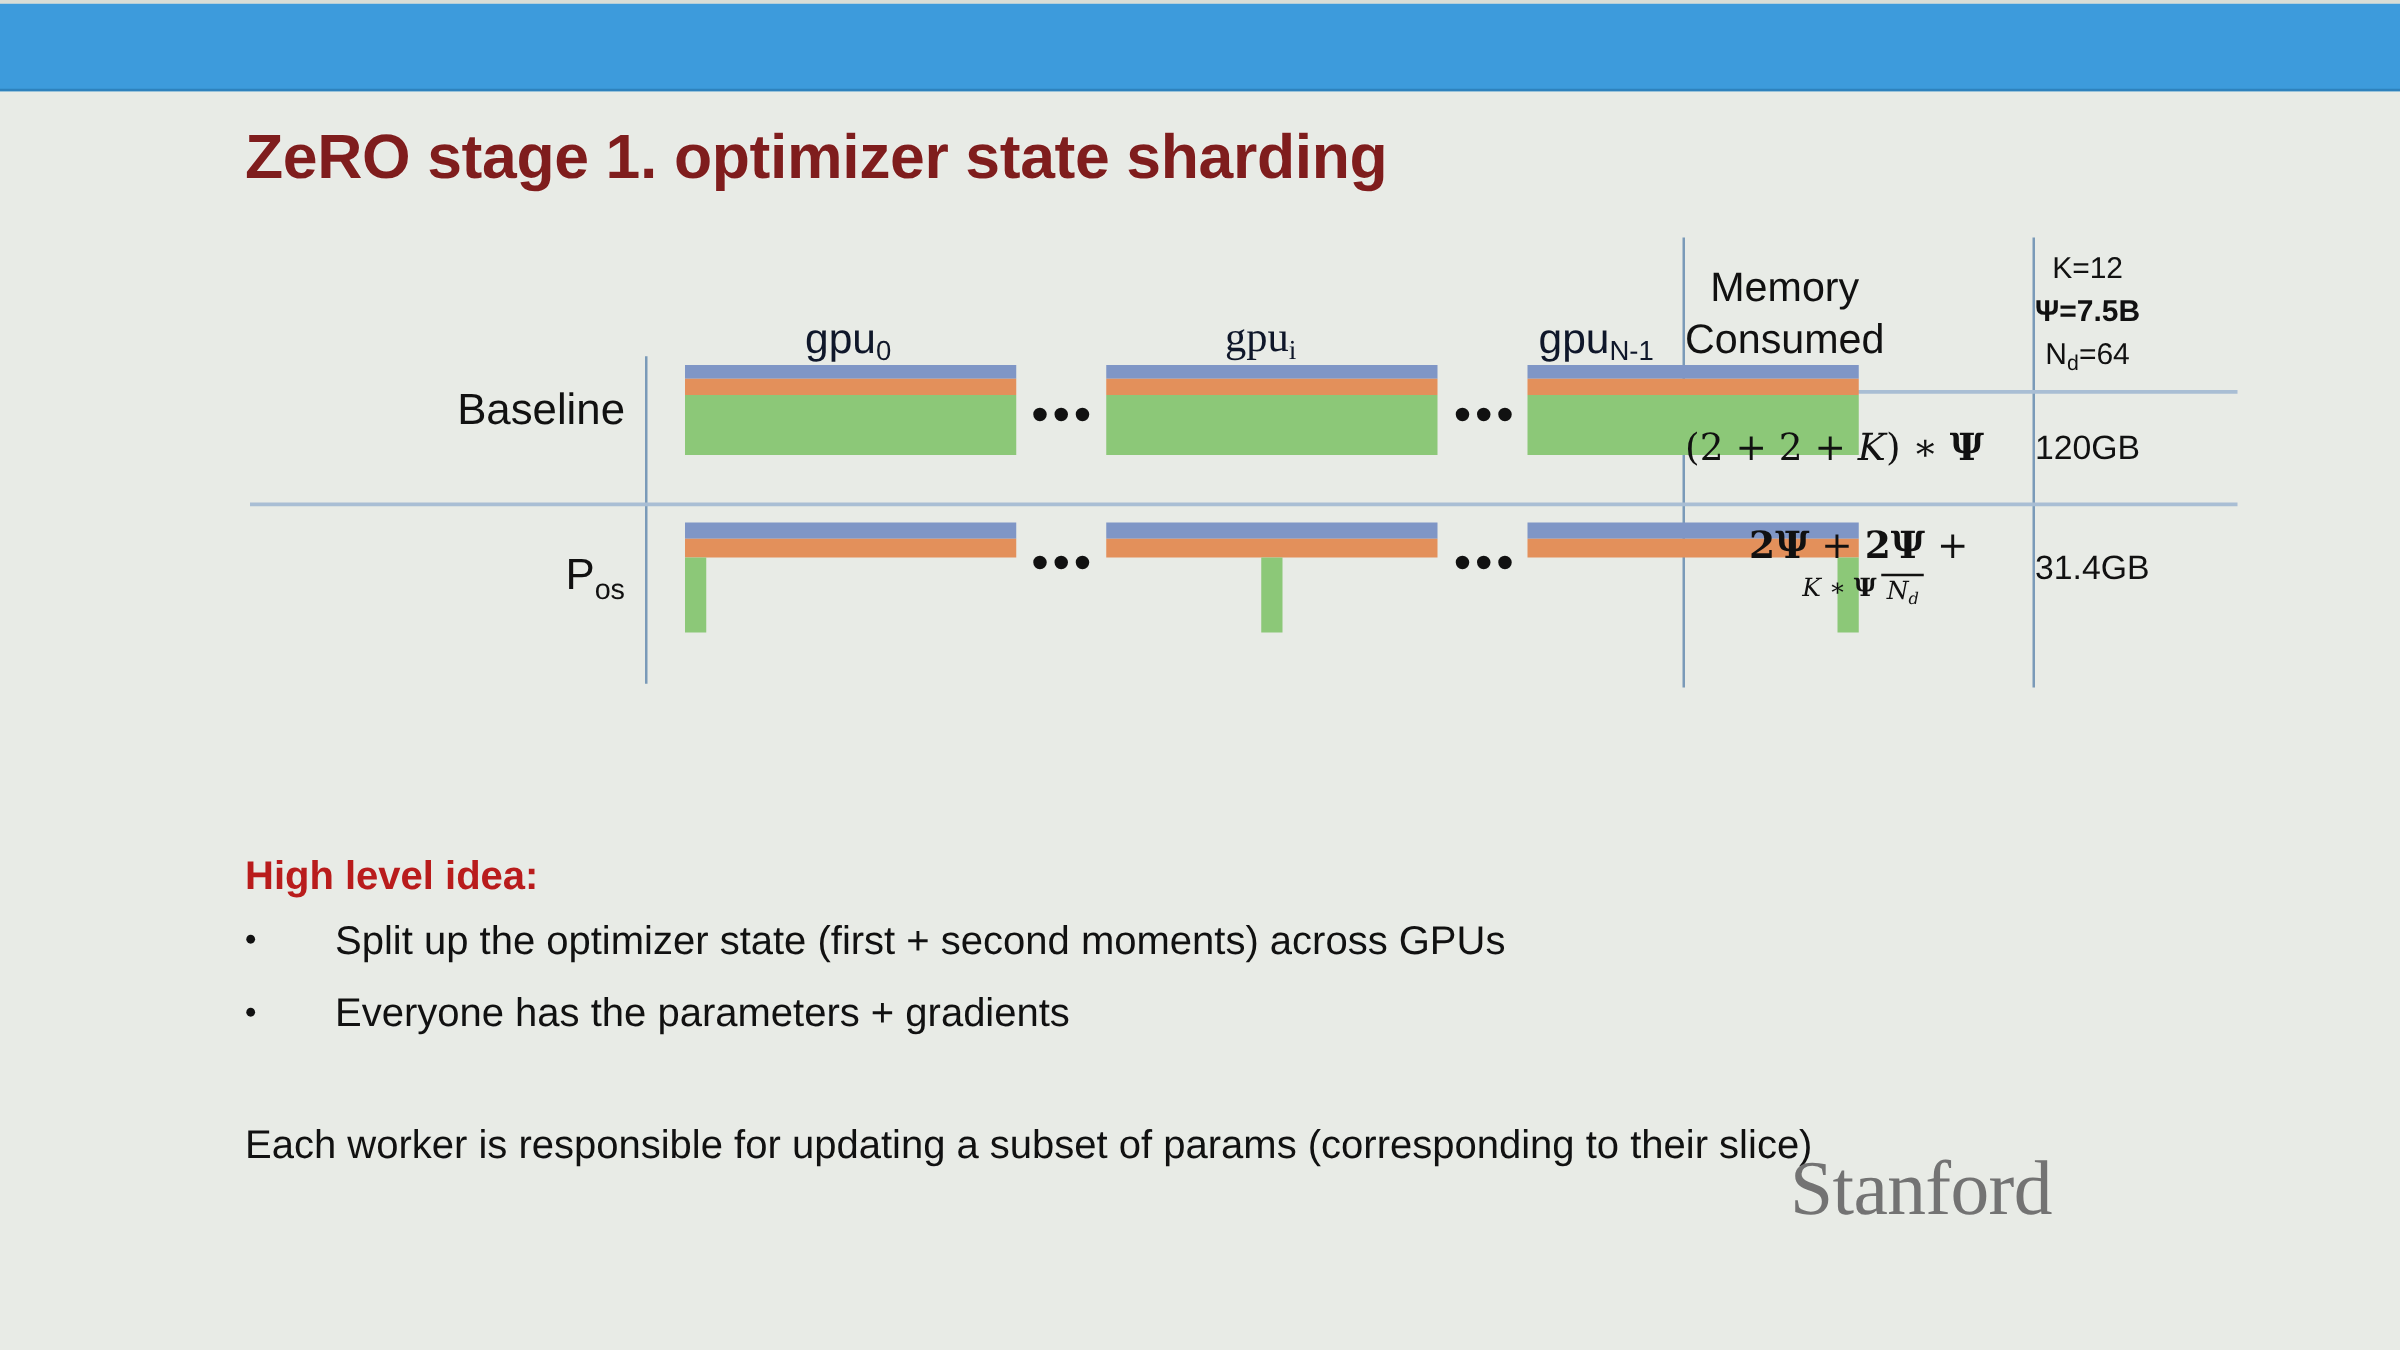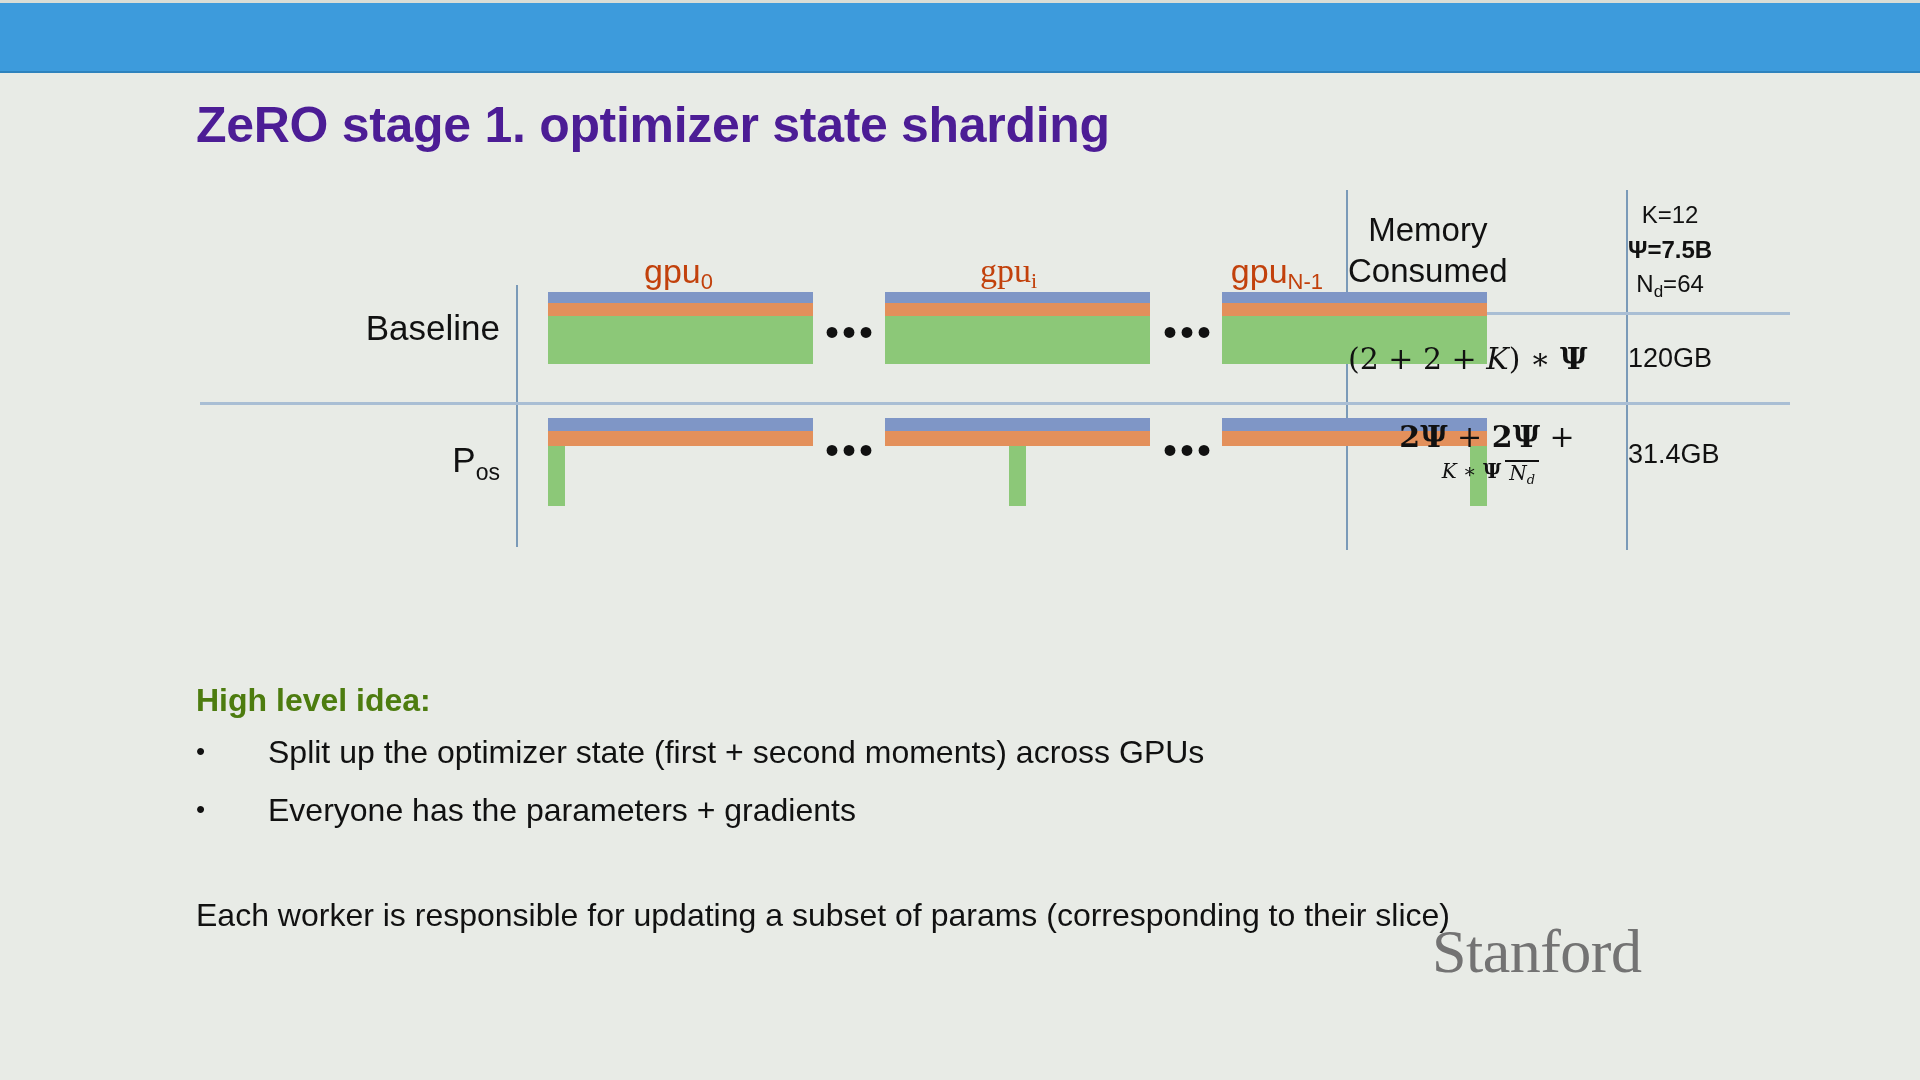--- a/index.html
+++ b/index.html
@@ -36,21 +36,21 @@
     width: 1920px; height: 3px;
     background: #d9ddd6;
   }
   
   .title {
     position: absolute;
     left: 196px;
     top: 96px;
     font-size: 50px;
     font-weight: bold;
-    color: #4c1d95;
+    color: #7f1d1d;
     letter-spacing: -0.3px;
     text-shadow: 0 0 1px rgba(255,255,255,0.9);
     white-space: nowrap;
   }
   
   .figure {
     position: absolute;
     left: 170px;
     top: 190px;
     width: 1620px;
@@ -71,21 +71,21 @@
     height: 3px;
     background: #a9bed4;
   }
   .hrule-top   { left: 1176px; top: 122px; width: 444px; }
   .hrule-mid   { left: 30px;   top: 212px; width: 1590px; }
 
   
   .gpu-label {
     position: absolute;
     font-size: 34px;
-    color: #c2410c;
+    color: #0f172a;
     white-space: nowrap;
     text-align: center;
   }
   .gpu-label sub {
     font-size: 22px;
     vertical-align: baseline;
     position: relative;
     top: 6px;
   }
   .gpu-label.g0 { left: 474px; top: 62px; }
@@ -171,21 +171,21 @@
     color: #111;
     letter-spacing: 3px;
     line-height: 1;
   }
 
   
   .body-block { position: absolute; left: 196px; top: 682px; width: 1620px; }
   .lead {
     font-size: 32px;
     font-weight: bold;
-    color: #4d7c0f;
+    color: #b91c1c;
     margin: 0 0 12px 0;
   }
   .bullets { list-style: none; margin: 0; padding: 0; }
   .bullet-row {
     display: flex;
     align-items: flex-start;
     font-size: 32px;
     color: #111;
     margin: 0 0 15px 0;
     line-height: 1.35;

